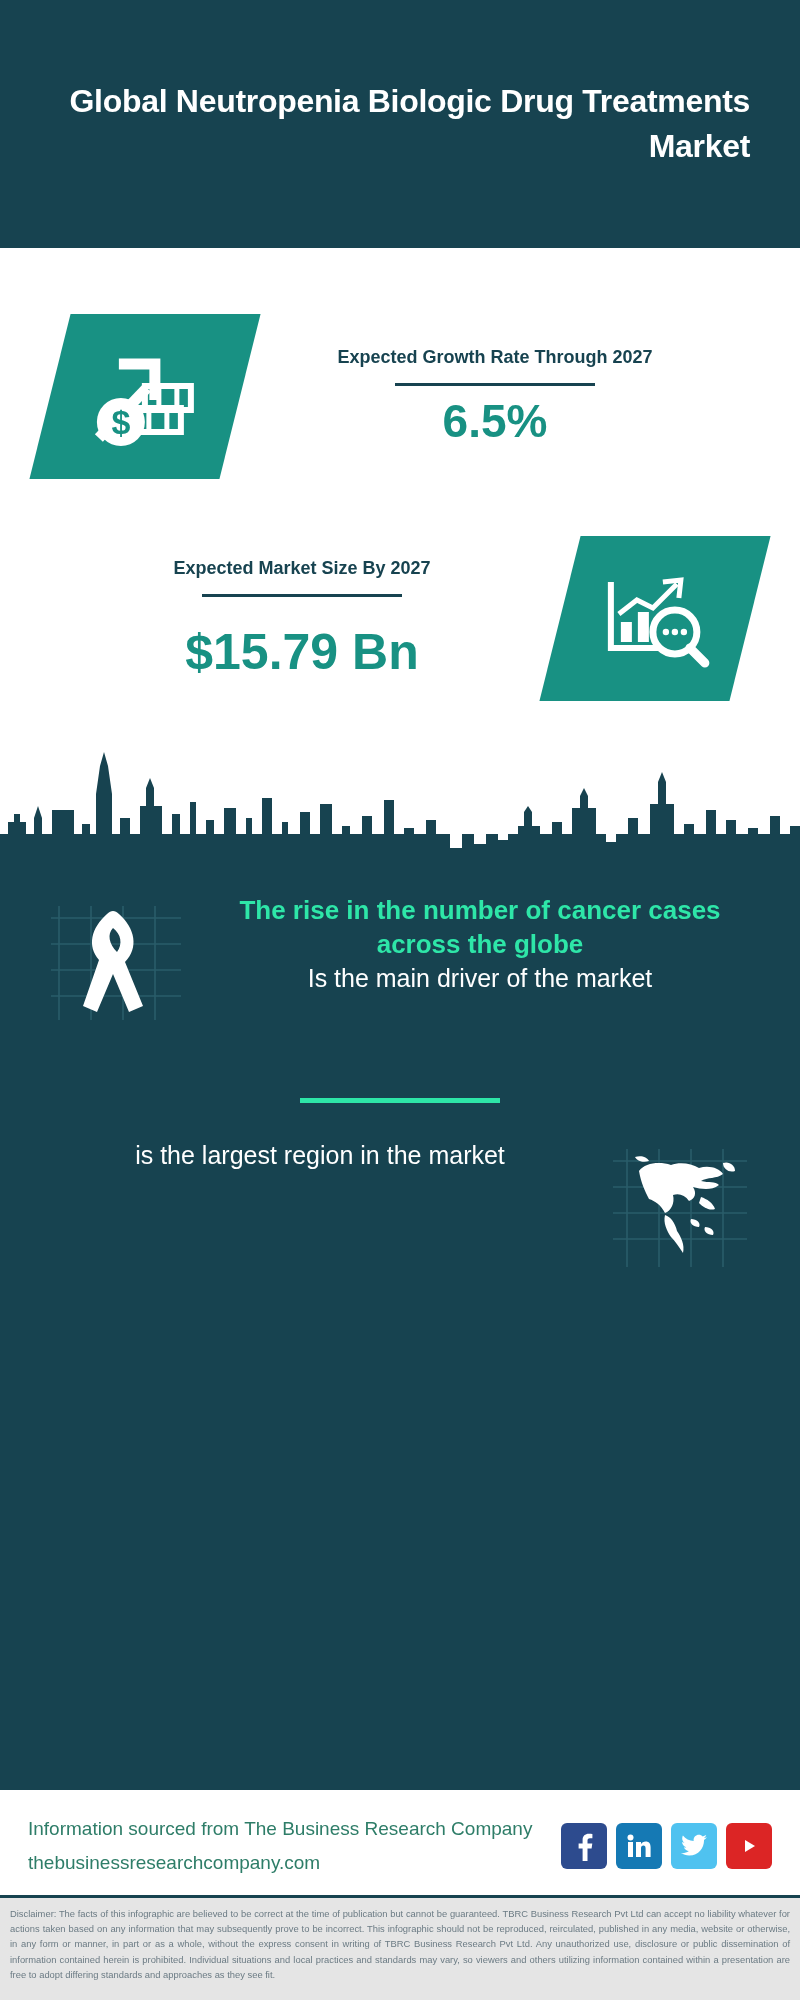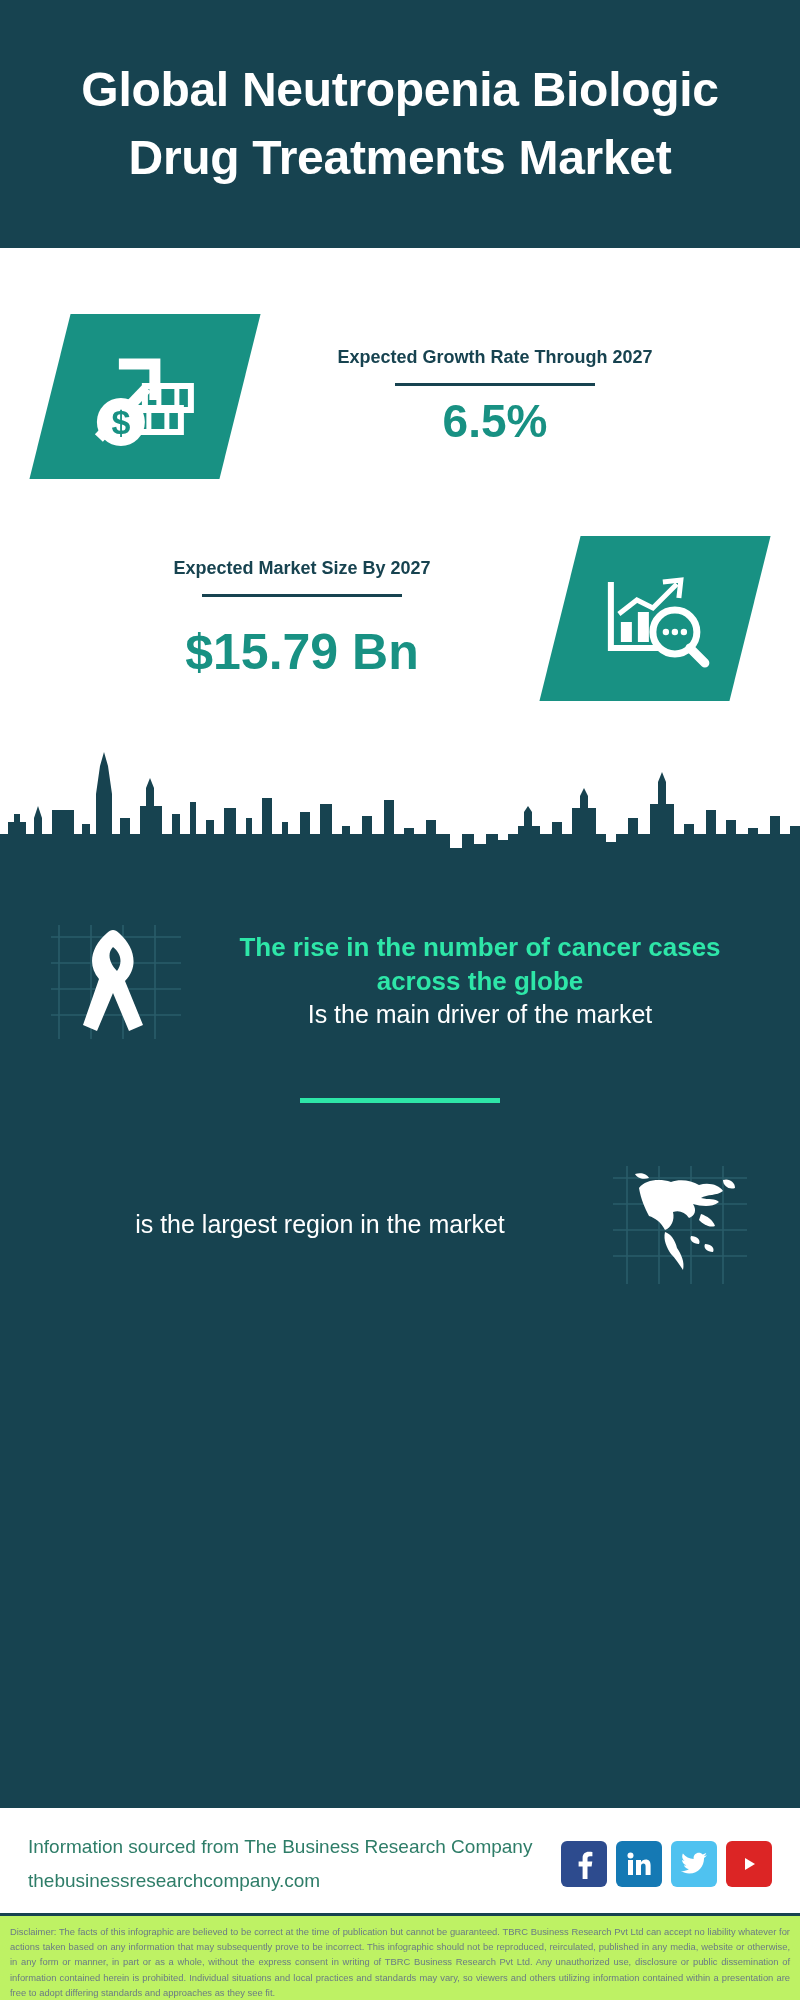--- a/index.html
+++ b/index.html
@@ -28,24 +28,24 @@
   .header {
     background: #174350;
     height: 248px;
     display: flex;
     align-items: center;
     justify-content: center;
     flex: none;
   }
   .header-title {
     color: #ffffff;
-    font-size: 48px;
+    font-size: 32px;
     font-weight: bold;
     line-height: 1.42;
-    text-align: center;
+    text-align: right;
     letter-spacing: -0.3px;
     max-width: 700px;
     padding: 0 30px;
   }
 
   
   .light-body {
     background: #ffffff;
     flex: none;
     position: relative;
@@ -112,21 +112,21 @@
     background: #174350;
     flex: 1;
     display: flex;
     flex-direction: column;
     justify-content: flex-start;
     padding-bottom: 10px;
   }
 
   .insight-row {
     display: flex;
-    align-items: center;
+    align-items: flex-start;
     padding: 0 40px;
     box-sizing: border-box;
   }
   .insight-row.driver { padding-top: 26px; min-height: 200px; }
   .insight-row.region { padding-top: 10px; min-height: 180px; }
 
   .icon-tile {
     width: 160px;
     height: 135px;
     flex: none;
@@ -179,26 +179,26 @@
     height: 46px;
     border-radius: 6px;
     display: flex;
     align-items: center;
     justify-content: center;
     color: #ffffff;
     font-weight: bold;
   }
 
   .disclaimer {
-    background: #bef264;
+    background: #e5e5e5;
     border-top: 3px solid #174350;
     color: #6b7b84;
     font-size: 9.4px;
     line-height: 1.62;
-    padding: 8px 10px 0 10px;
+    padding: 8px 10px 18px 10px;
     text-align: justify;
     flex: none;
     word-break: break-word;
   }
 </style>
 </head>
 <body>
 
 <div class="page">
 

